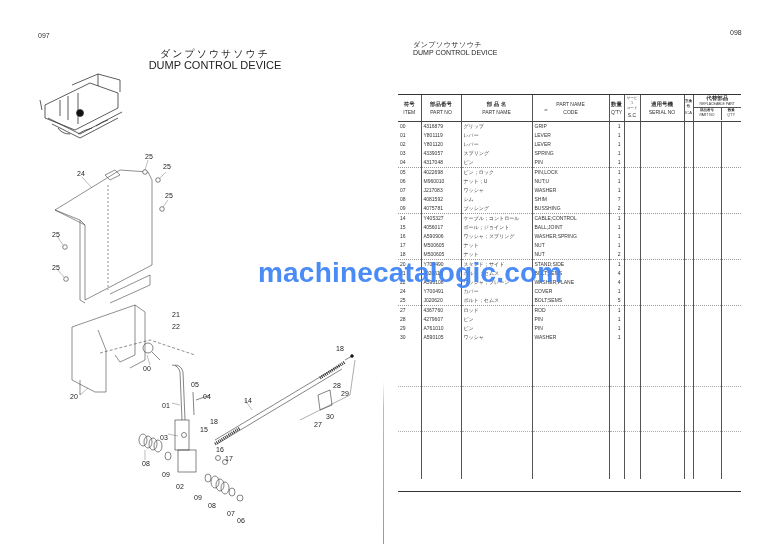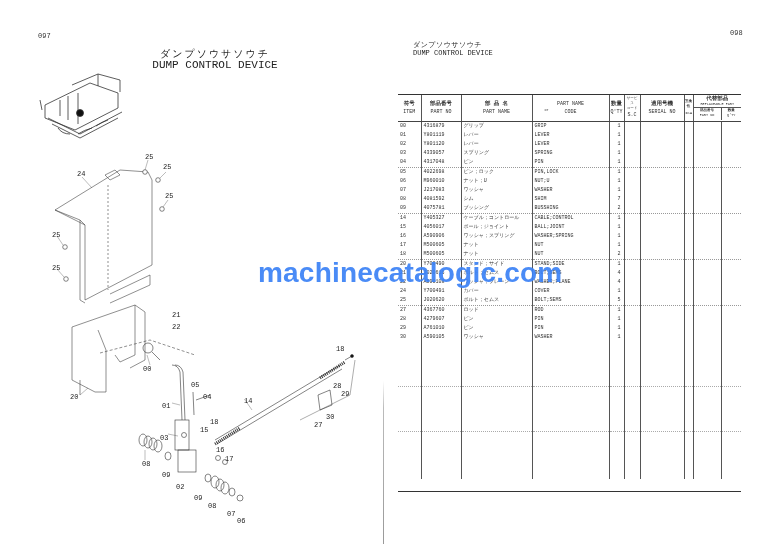--- a/index.html
+++ b/index.html
@@ -1,19 +1,19 @@
 <!DOCTYPE html>
 <html><head>
 <meta charset="utf-8">
 <style>
   * { box-sizing: border-box; margin: 0; padding: 0; }
   html, body { width: 768px; height: 544px; background: #ffffff; overflow: hidden; }
   body { position: relative; font-family: "Liberation Sans", "DejaVu Sans", sans-serif; color: #222; }
 
-  .page { position: absolute; top: 0; height: 540px; font-family: Liberation Mono, monospace; }
+  .page { position: absolute; top: 0; height: 540px; }
   .page-left { left: 0; width: 384px; }
   .page-right { left: 384px; width: 384px; }
 
   .page-num { position: absolute; font-size: 7px; color: #333; }
   .page-left .page-num { left: 38px; top: 32px; }
   .page-right .page-num { left: 346px; top: 29px; }
 
   .title-jp-left { position: absolute; left: 140px; top: 47px; width: 150px; text-align: center; font-size: 10px; letter-spacing: 2px; }
   .title-en-left { position: absolute; left: 130px; top: 59px; width: 170px; text-align: center; font-size: 11px; }
 

